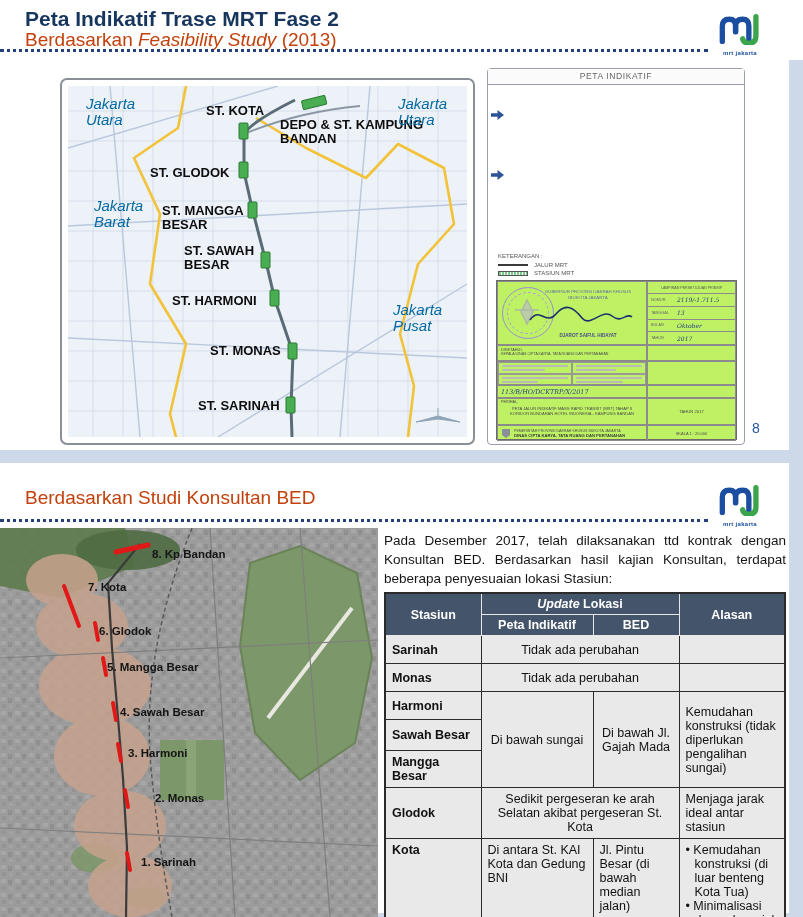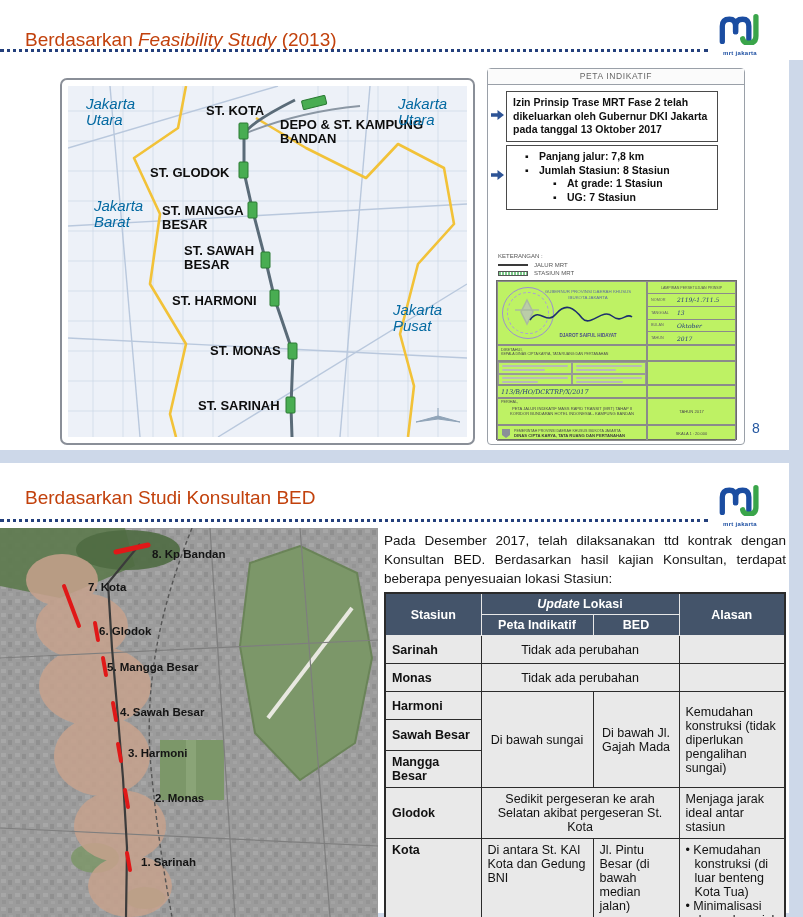--- a/index.html
+++ b/index.html
@@ -87,20 +87,21 @@
   .update-table td.topleft{vertical-align:top;text-align:left;}
   .bullet-list{list-style:none;margin:0;padding:0;}
   .bullet-list li{padding-left:9px;text-indent:-9px;}
   .bullet-list li::before{content:"• ";}
 </style>
 </head>
 <body>
 
 <div class="abs" style="left:0;top:0;width:803px;height:450px;">
 
+  <div class="abs slide-title" style="left:25px;top:8px;">Peta Indikatif Trase MRT Fase 2</div>
   <div class="abs slide-subtitle" style="left:25px;top:30px;">
     <span>Berdasarkan </span><span style="font-style:italic;">Feasibility Study</span><span> (2013)</span>
   </div>
   <div class="abs dotted-rule" style="left:0;top:49px;width:708px;"></div>
 
   <div class="abs logo-box" style="left:712px;top:13px;">
     <svg width="46" height="32" viewBox="0 0 52 36">
       <path d="M6,32 V15 q0,-8 8,-8 q7,0 7,8 v6" fill="none" stroke="#1b4da1" stroke-width="6" stroke-linecap="round"></path>
       <path d="M21,21 v-6 q0,-8 8,-8 q7,0 7,8 v17" fill="none" stroke="#1b4da1" stroke-width="6" stroke-linecap="round"></path>
       <path d="M44,4 v22 q0,8 -8,8 q-6,0 -7,-5" fill="none" stroke="#3aa54a" stroke-width="6" stroke-linecap="round"></path>
@@ -179,33 +180,24 @@
       <div class="station-label" style="left:130px;top:313px;">ST. SARINAH</div>
     </div>
   </div>
 
   <div class="abs panel">
     <div class="panel-header">PETA INDIKATIF</div>
 
     <svg class="blue-arrow" style="top:40px;" viewBox="0 0 14 12">
       <polygon points="0,4 7,4 7,0.5 14,6 7,11.5 7,8 0,8" fill="#2e5496"></polygon>
     </svg>
-    <div class="info-box" style="top:22px;">Izin Prinsip Trase MRT Fase 2 telah dikeluarkan oleh Gubernur DKI Jakarta pada tanggal 13 Oktober 2017</div>
 
     <svg class="blue-arrow" style="top:100px;" viewBox="0 0 14 12">
       <polygon points="0,4 7,4 7,0.5 14,6 7,11.5 7,8 0,8" fill="#2e5496"></polygon>
     </svg>
-    <div class="info-box" style="top:76px;">
-      <ul class="facts-list">
-        <li>Panjang jalur: 7,8 km</li>
-        <li>Jumlah Stasiun: 8 Stasiun</li>
-        <li class="sub">At grade: 1 Stasiun</li>
-        <li class="sub">UG: 7 Stasiun</li>
-      </ul>
-    </div>
 
     <div class="legend">
       <div>KETERANGAN :</div>
       <div class="legend-row">
         <span class="legend-line"></span>
         <span>JALUR MRT</span>
       </div>
       <div class="legend-row">
         <span class="legend-station"></span>
         <span>STASIUN MRT</span>

